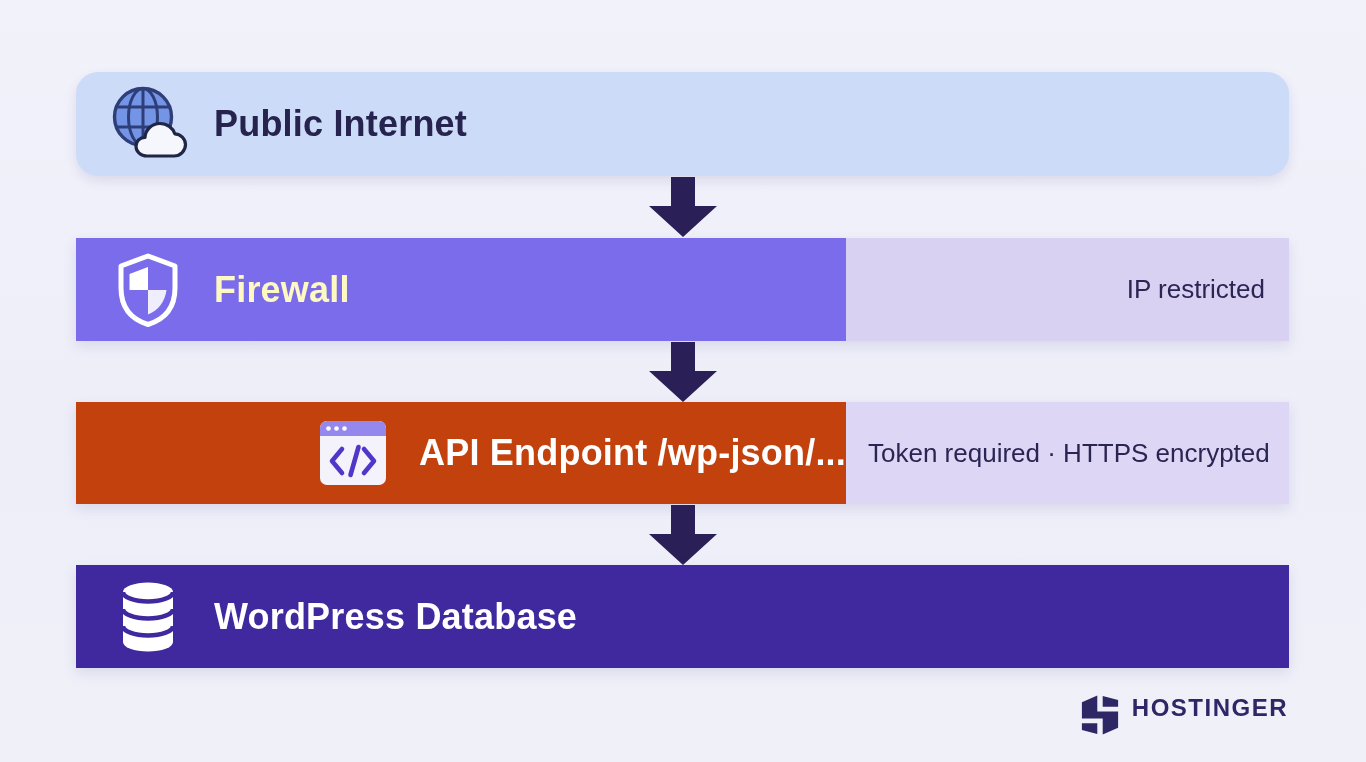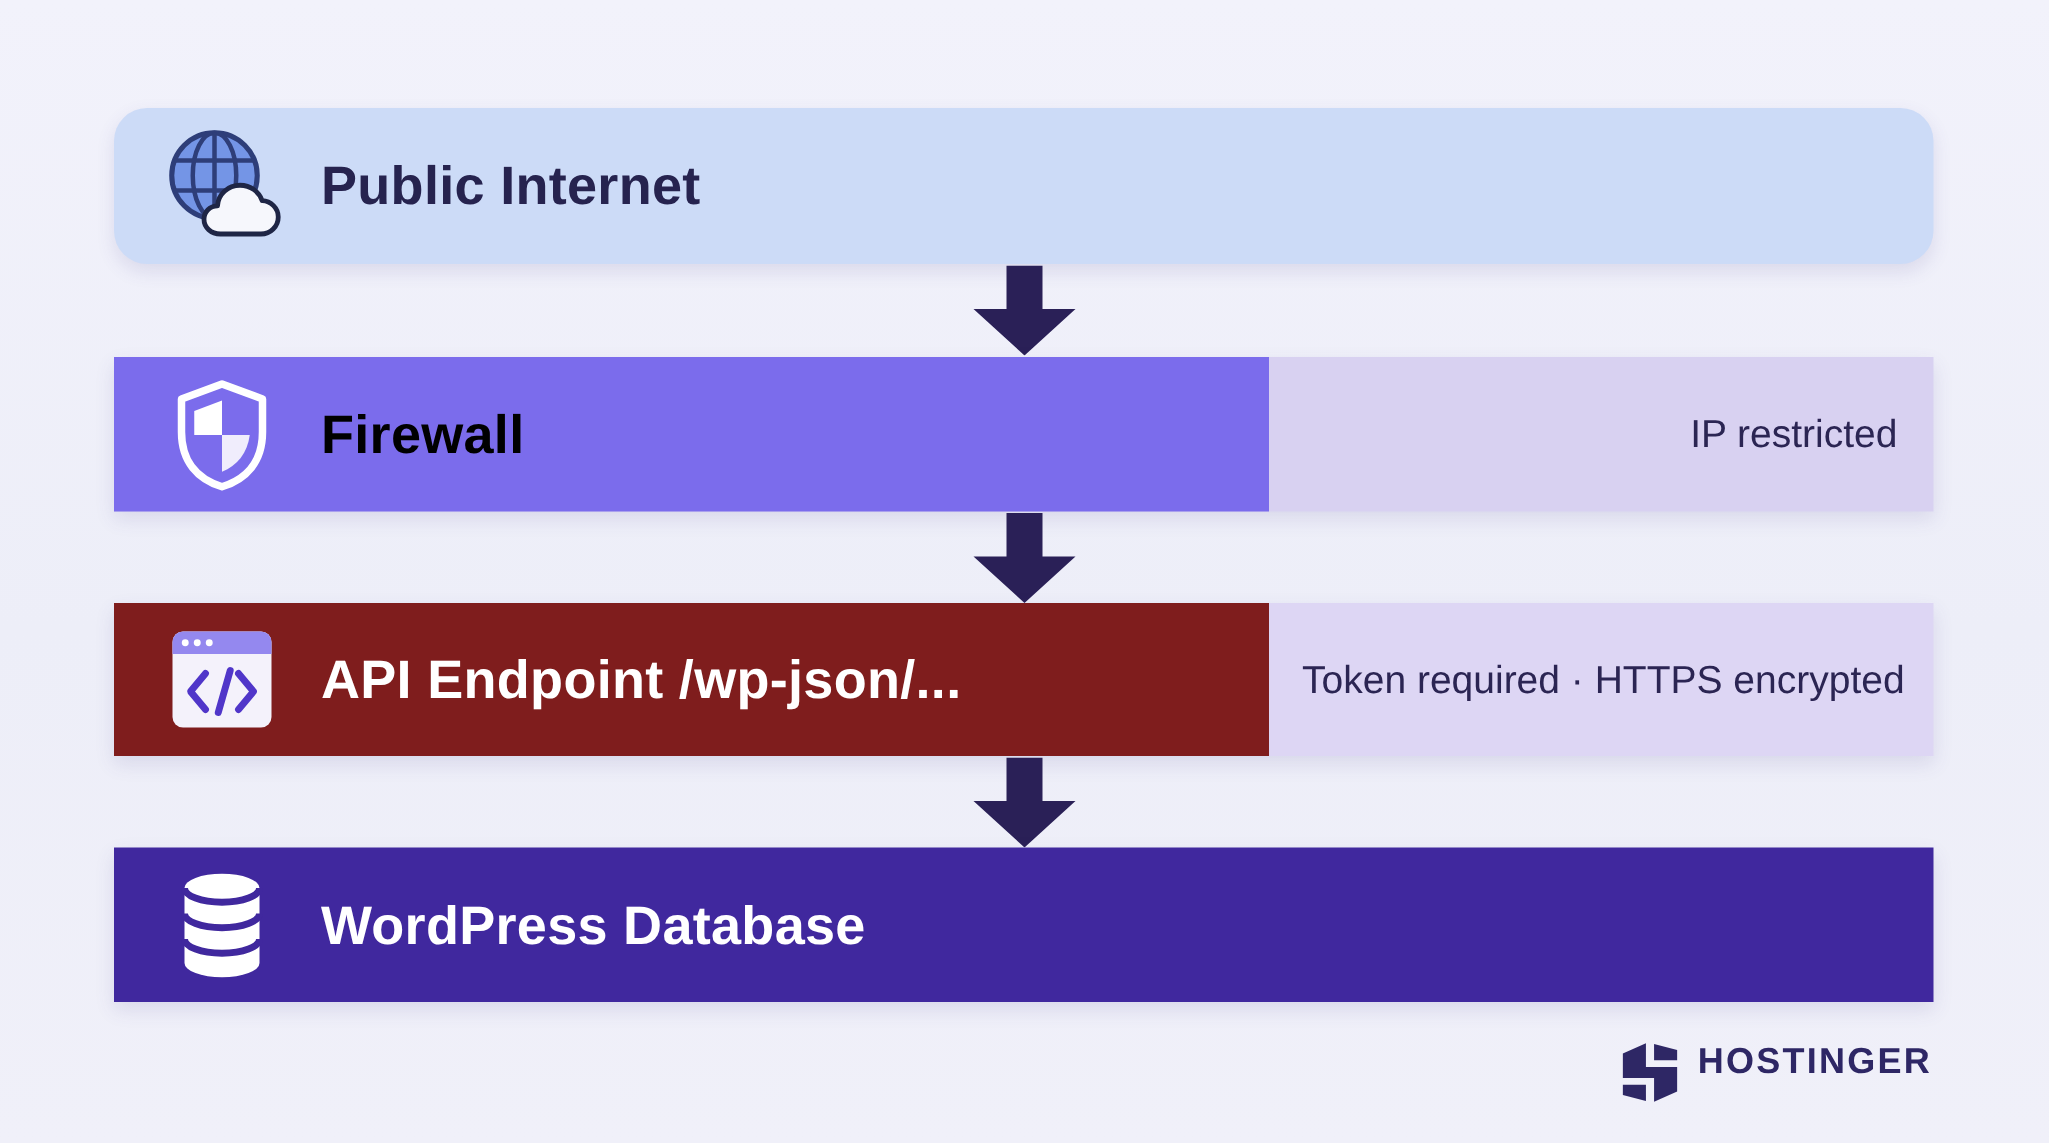--- a/index.html
+++ b/index.html
@@ -84,35 +84,35 @@
 
   <div class="row row-split" id="row-firewall" style="background: rgb(216, 209, 241);">
     <div class="row-main" style="background: rgb(123, 108, 236);">
       <div class="icon-box">
         <svg width="74" height="80" viewBox="0 0 74 80" aria-hidden="true">
           <path d="M37 6 L64 16 V38 C64 58 53 69.5 37 74.5 C21 69.5 10 58 10 38 V16 Z" fill="none" stroke="#ffffff" stroke-width="5" stroke-linejoin="round"></path>
           <path d="M37 17 L18.5 24 V40 H37 Z" fill="#ffffff"></path>
           <path d="M37 40 H55.5 C54 52 47 60.5 37 64.5 Z" fill="#f0edfc"></path>
         </svg>
       </div>
-      <div class="row-label" style="color: #000000;">Firewall</div>
+      <div class="row-label" style="color: #fef9c3;">Firewall</div>
     </div>
     <div class="row-side align-right">
       <div class="side-label" style="color: rgb(43, 37, 83);">IP restricted</div>
     </div>
   </div>
 
   <div class="arrow" id="arrow-2" style="color: rgb(42, 32, 87);">
     <svg viewBox="0 0 70 60" aria-hidden="true">
       <polygon points="23,0 47,0 47,29 69,29 35,60 1,29 23,29" fill="currentColor"></polygon>
     </svg>
   </div>
 
   <div class="row row-split" id="row-api" style="background: rgb(221, 214, 244);">
-    <div class="row-main" style="background: #7f1d1d;">
+    <div class="row-main" style="background: #c2410c; justify-content: flex-end;">
       <div class="icon-box">
         <svg width="72" height="70" viewBox="0 0 72 70" aria-hidden="true">
           <rect x="3" y="3" width="66" height="64" rx="7" fill="#f4f2fb"></rect>
           <path d="M3 10 a7 7 0 0 1 7 -7 H62 a7 7 0 0 1 7 7 V18 H3 Z" fill="#9488ef"></path>
           <circle cx="11.5" cy="10.5" r="2.3" fill="#ffffff"></circle>
           <circle cx="19.5" cy="10.5" r="2.3" fill="#ffffff"></circle>
           <circle cx="27.5" cy="10.5" r="2.3" fill="#ffffff"></circle>
           <path d="M25 31 L15 43 L25 55" fill="none" stroke="#5036c9" stroke-width="4.6" stroke-linecap="round" stroke-linejoin="round"></path>
           <path d="M33.5 57 L41.5 29" fill="none" stroke="#5036c9" stroke-width="4.6" stroke-linecap="round"></path>
           <path d="M47 31 L57 43 L47 55" fill="none" stroke="#5036c9" stroke-width="4.6" stroke-linecap="round" stroke-linejoin="round"></path>

